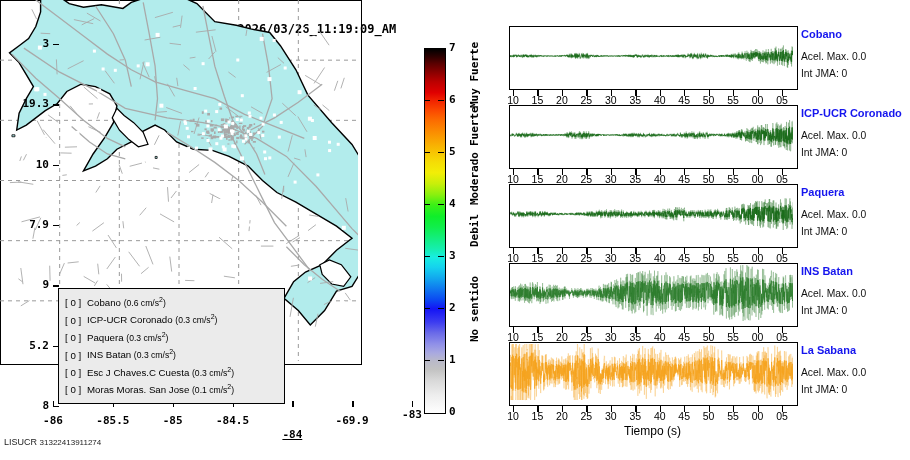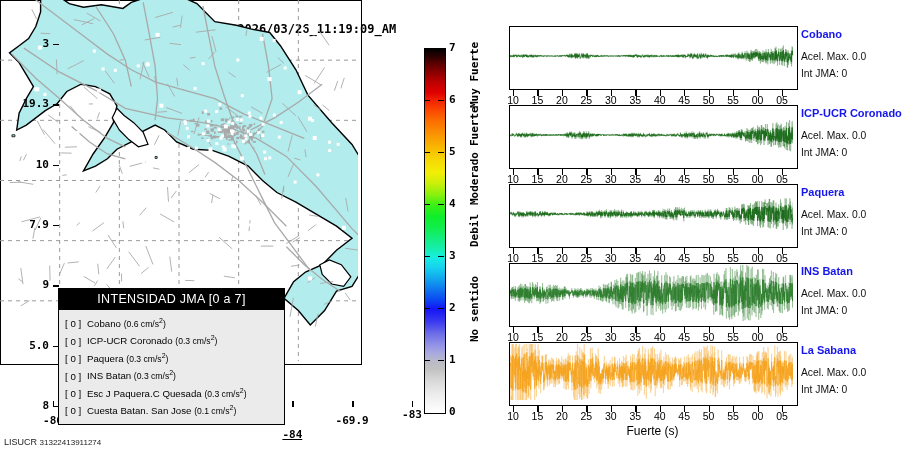--- a/index.html
+++ b/index.html
@@ -564,21 +564,21 @@
     <div class="ytick" style="top: 37px; left: -1px; right: auto;">3</div>
     <div class="ytickmark abs" style="top: 44px;"></div>
     <div class="ytick" style="top: 97.3333px; left: -1px; right: auto;">19.3</div>
     <div class="ytickmark abs" style="top: 104.333px;"></div>
     <div class="ytick" style="top: 157.667px; left: -1px; right: auto;">10</div>
     <div class="ytickmark abs" style="top: 164.667px;"></div>
     <div class="ytick" style="top: 218px; left: -1px; right: auto;">7.9</div>
     <div class="ytickmark abs" style="top: 225px;"></div>
     <div class="ytick" style="top: 278.333px; left: -1px; right: auto;">9</div>
     <div class="ytickmark abs" style="top: 285.333px;"></div>
-    <div class="ytick" style="top: 338.667px; left: -1px; right: auto;">5.0</div>
+    <div class="ytick" style="top: 338.667px; left: -1px; right: auto;">5.2</div>
     <div class="ytickmark abs" style="top: 345.667px;"></div>
     <div class="ytick" style="top: 399px; left: -1px; right: auto;">8</div>
     <div class="ytickmark abs" style="top: 406px;"></div>
   </div>
 <div id="map-xticks">
     <div class="xtick abs" style="left: 23px; top: 414px;">-86</div>
     <div class="xtickmark abs" style="left: 53px;"></div>
     <div class="xtick abs" style="left: 82.8333px; top: 414px;">-85.5</div>
     <div class="xtickmark abs" style="left: 112.833px;"></div>
     <div class="xtick abs" style="left: 142.667px; top: 414px;">-85</div>
@@ -587,28 +587,27 @@
     <div class="xtickmark abs" style="left: 232.5px;"></div>
     <div class="xtick abs" style="left: 262.333px; top: 428px; text-decoration: underline;">-84</div>
     <div class="xtickmark abs" style="left: 292.333px;"></div>
     <div class="xtick abs" style="left: 322.167px; top: 414px;">-69.9</div>
     <div class="xtickmark abs" style="left: 352.167px;"></div>
     <div class="xtick abs" style="left: 382px; top: 408px;">-83</div>
     <div class="xtickmark abs" style="left: 412px;"></div>
   </div>
 
 <div class="abs" id="legend-box">
-  <div id="legend-header">INTENSIDAD JMA [0 a 7]</div>
   <div id="legend-list">
       <div class="legend-row"><span class="lg-idx">[ 0 ]</span><span>Cobano </span><span class="lg-acc">(0.6 cm/s</span><sup>2</sup><span class="lg-acc">)</span></div>
       <div class="legend-row"><span class="lg-idx">[ 0 ]</span><span>ICP-UCR Coronado </span><span class="lg-acc">(0.3 cm/s</span><sup>2</sup><span class="lg-acc">)</span></div>
       <div class="legend-row"><span class="lg-idx">[ 0 ]</span><span>Paquera </span><span class="lg-acc">(0.3 cm/s</span><sup>2</sup><span class="lg-acc">)</span></div>
       <div class="legend-row"><span class="lg-idx">[ 0 ]</span><span>INS Batan </span><span class="lg-acc">(0.3 cm/s</span><sup>2</sup><span class="lg-acc">)</span></div>
-      <div class="legend-row"><span class="lg-idx">[ 0 ]</span><span>Esc J Paquera.C Quesada </span><span class="lg-acc">(0.3 cm/s</span><sup>2</sup><span class="lg-acc">)</span></div>
-      <div class="legend-row"><span class="lg-idx">[ 0 ]</span><span>Cuesta Batan. San Jose </span><span class="lg-acc">(0.1 cm/s</span><sup>2</sup><span class="lg-acc">)</span></div>
+      <div class="legend-row"><span class="lg-idx">[ 0 ]</span><span>Esc J Chaves.C Cuesta </span><span class="lg-acc">(0.3 cm/s</span><sup>2</sup><span class="lg-acc">)</span></div>
+      <div class="legend-row"><span class="lg-idx">[ 0 ]</span><span>Moras Moras. San Jose </span><span class="lg-acc">(0.1 cm/s</span><sup>2</sup><span class="lg-acc">)</span></div>
     </div>
 </div>
 
 <div class="abs" id="cbar"></div>
 <div id="cbar-ticks">
     <div class="cb-tickmark" style="top: 100px; left: 424px;"></div>
     <div class="cb-tickmark" style="top: 100px; left: 438px;"></div>
     <div class="cb-tickmark" style="top: 152px; left: 424px;"></div>
     <div class="cb-tickmark" style="top: 152px; left: 438px;"></div>
     <div class="cb-tickmark" style="top: 204px; left: 424px;"></div>
@@ -798,18 +797,18 @@
       <div class="slab" style="left: 209.091px;">55</div>
       <div class="stick" style="left: 248.545px;"></div>
       <div class="slab" style="left: 233.545px;">00</div>
       <div class="stick" style="left: 273px;"></div>
       <div class="slab" style="left: 258px;">05</div>
     </div>
     <div class="st-name abs" style="top: 344px; text-align: right;">La Sabana</div>
     <div class="st-acc abs" style="top: 367px;">Acel. Max. 0.0</div>
     <div class="st-jma abs" style="top: 384px;">Int JMA: 0</div>
   </div>
-<div class="abs" id="time-label">Fuerte (s)</div>
+<div class="abs" id="time-label">Tiempo (s)</div>
 
 <div id="footer">
   <span>LISUCR</span>
   <span class="fstamp">31322413911274</span>
 </div>
 
 </body></html>

